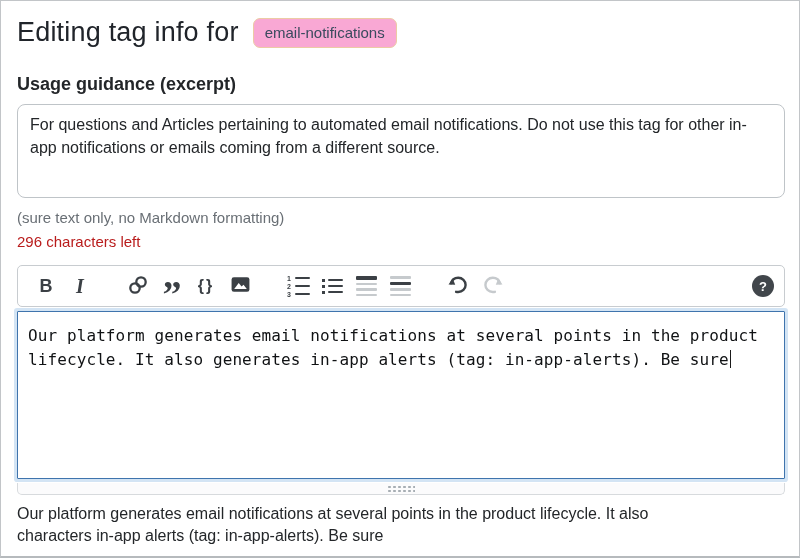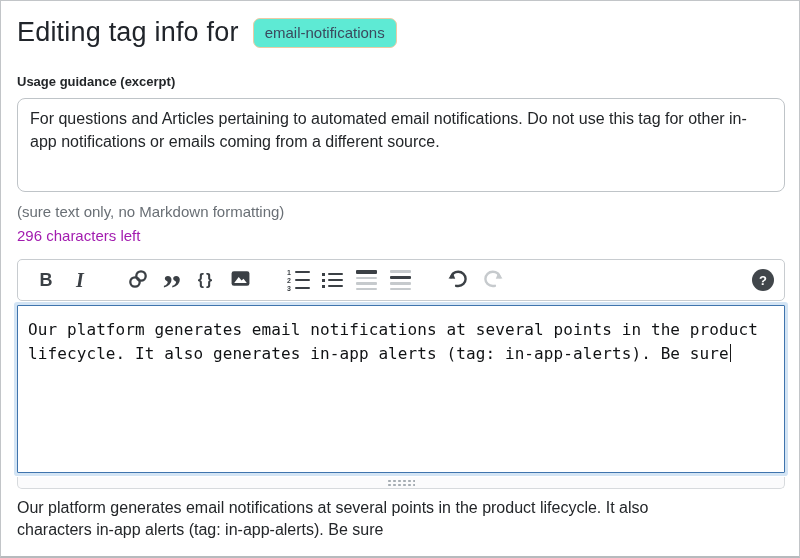--- a/index.html
+++ b/index.html
@@ -14,40 +14,40 @@
     padding: 14px 16px 0 16px;
     overflow: hidden;
   }
 
   
   .title-row { display: flex; align-items: center; gap: 14px; margin-top: 2px; }
   .page-title { font-size: 27px; font-weight: 400; color: #20242a; letter-spacing: .2px; }
   .tag-pill {
     display: inline-block;
     font-size: 15px; color: #3a4a5e;
-    background: #5eead4;
+    background: #f9a8d4;
     border: 1px solid #eccba4;
     border-radius: 7px;
     padding: 5px 11px 6px 11px;
     cursor: pointer;
   }
 
   
-  .section-label { margin-top: 26px; font-size: 13px; font-weight: 700; color: #232629; }
+  .section-label { margin-top: 26px; font-size: 18px; font-weight: 700; color: #232629; }
   .excerpt-box {
     margin-top: 9px;
     width: 768px; height: 94px;
     border: 1px solid #bfc4c8;
     border-radius: 8px;
     padding: 9px 12px;
     font-size: 16px; line-height: 1.42; color: #232629;
     background: #fff;
   }
   .hint { margin-top: 11px; font-size: 15px; color: #696f75; }
-  .chars-left { margin-top: 7px; font-size: 15px; color: #a21caf; }
+  .chars-left { margin-top: 7px; font-size: 15px; color: #b91c1c; }
 
   
   .toolbar {
     margin-top: 15px;
     width: 768px; height: 42px;
     border: 1px solid #c8ccd0;
     border-radius: 5px;
     background: #fff;
     display: flex; align-items: center;
     padding: 0 10px 0 14px;

